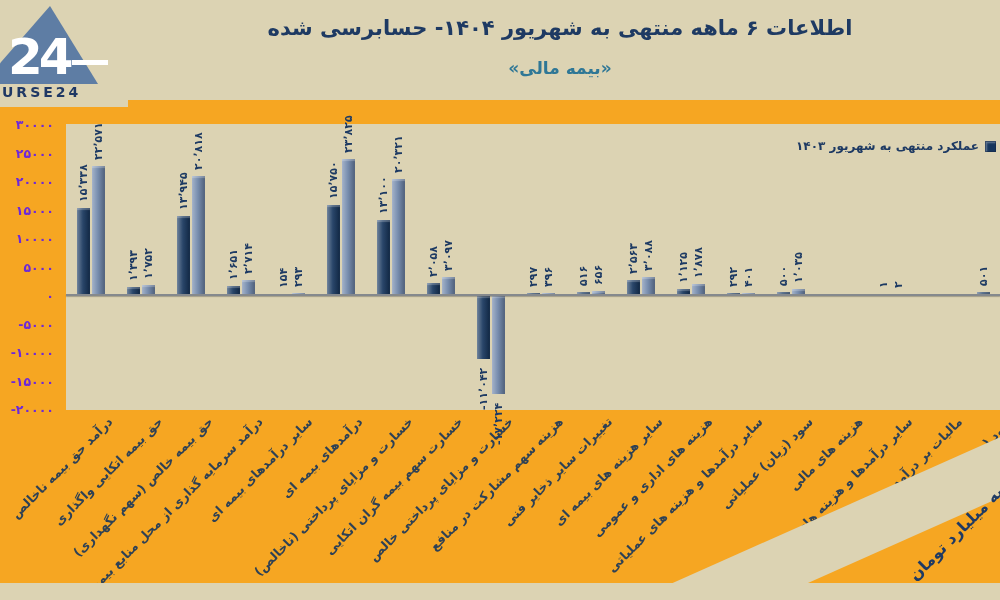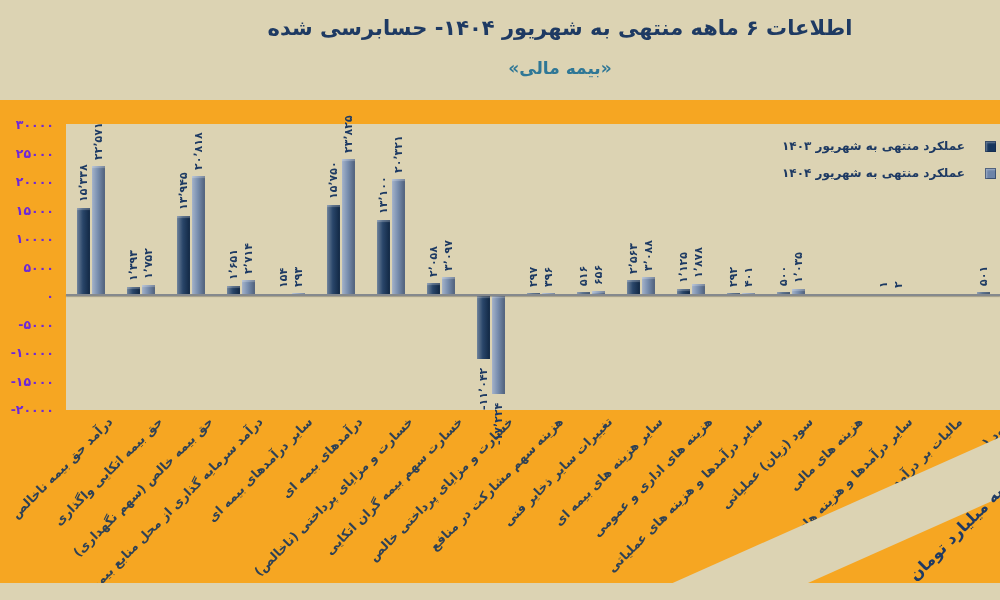--- a/index.html
+++ b/index.html
@@ -18,21 +18,21 @@
   .logo-text{position:absolute;left:2px;top:84px;font-size:14px;font-weight:bold;letter-spacing:3px;color:#1F3864;}
 
   
   .title{position:absolute;left:130px;right:10px;top:16px;text-align:center;direction:rtl;
          font-size:21px;font-weight:bold;color:#1E3A63;}
   .subtitle{position:absolute;left:130px;right:10px;top:58px;text-align:center;direction:rtl;
          font-size:17px;font-weight:bold;color:#2F7796;}
 
   
   .legend{position:absolute;right:4px;top:139px;z-index:6;}
-  .legend-row{display:flex;align-items:center;gap:20px;margin-bottom:13px;}
+  .legend-row{display:flex;align-items:center;gap:6px;margin-bottom:13px;}
   .swatch{width:11px;height:11px;flex:0 0 11px;box-shadow:inset 0 0 0 1px rgba(20,40,70,.55), inset 2px 2px 2px rgba(255,255,255,.35);}
   .legend-label{font-size:12px;font-weight:bold;color:#1E3A63;white-space:nowrap;}
 
   
   .plot{position:absolute;left:66px;top:124px;width:934px;height:286px;overflow:visible;}
   .bar{position:absolute;width:13px;box-shadow:inset 0 2px 1px rgba(255,255,255,.25);}
   .axis-line{position:absolute;left:0;width:100%;height:2px;background:#85898D;z-index:3;box-shadow:0 1px 1px rgba(60,60,60,.35);}
   .val{position:absolute;white-space:nowrap;font-size:11px;line-height:13px;font-weight:bold;color:#1D3A63;
        direction:ltr;transform-origin:0 100%;transform:rotate(-90deg);z-index:4;}
   .yaxis{position:absolute;left:0;top:124px;width:58px;height:300px;}
@@ -46,34 +46,38 @@
   .banner-text{position:absolute;right:-28px;top:448px;white-space:nowrap;direction:rtl;
        font-size:16px;font-weight:bold;color:#1F3A63;transform-origin:100% 0;transform:rotate(-45deg);z-index:5;}
 </style>
 </head>
 <body>
 
 <div class="stage">
 
   <div class="header-band"></div>
 
+  <div class="logo-block">
+    <svg class="logo-svg" width="150" height="100" viewBox="0 0 150 100">
+      <polygon points="64,4 -4,82 112,82" fill="#5E7DA4"></polygon>
+      <text x="22" y="72" font-family="DejaVu Sans, sans-serif" font-size="50" font-weight="bold" fill="#ffffff" letter-spacing="-4">24</text>
+      <rect x="86" y="58" width="36" height="5" fill="#ffffff"></rect>
+    </svg>
+    <div class="logo-text">URSE24</div>
+  </div>
 
   <div class="title">اطلاعات ۶ ماهه منتهی به شهریور  ۱۴۰۴- حسابرسی شده</div>
   <div class="subtitle">«بیمه مالی»</div>
 
   <div class="plot-panel"></div>
 
   <div class="legend">
     <div class="legend-row" dir="rtl">
       <span class="swatch" id="sw0" style="background: rgb(23, 54, 93);"></span>
       <span class="legend-label">عملکرد منتهی به شهریور ۱۴۰۳</span>
-    </div>
-    <div class="legend-row" dir="rtl">
-      <span class="swatch" id="sw1" style="background: rgb(109, 132, 168);"></span>
-      <span class="legend-label">عملکرد منتهی به شهریور ۱۴۰۴</span>
     </div>
   </div>
 
   <div class="yaxis" id="yaxis">
       <div class="ytick" style="top: -7px;">۳۰۰۰۰</div>
       <div class="ytick" style="top: 21.5px;">۲۵۰۰۰</div>
       <div class="ytick" style="top: 50px;">۲۰۰۰۰</div>
       <div class="ytick" style="top: 78.5px;">۱۵۰۰۰</div>
       <div class="ytick" style="top: 107px;">۱۰۰۰۰</div>
       <div class="ytick" style="top: 135.5px;">۵۰۰۰</div>

